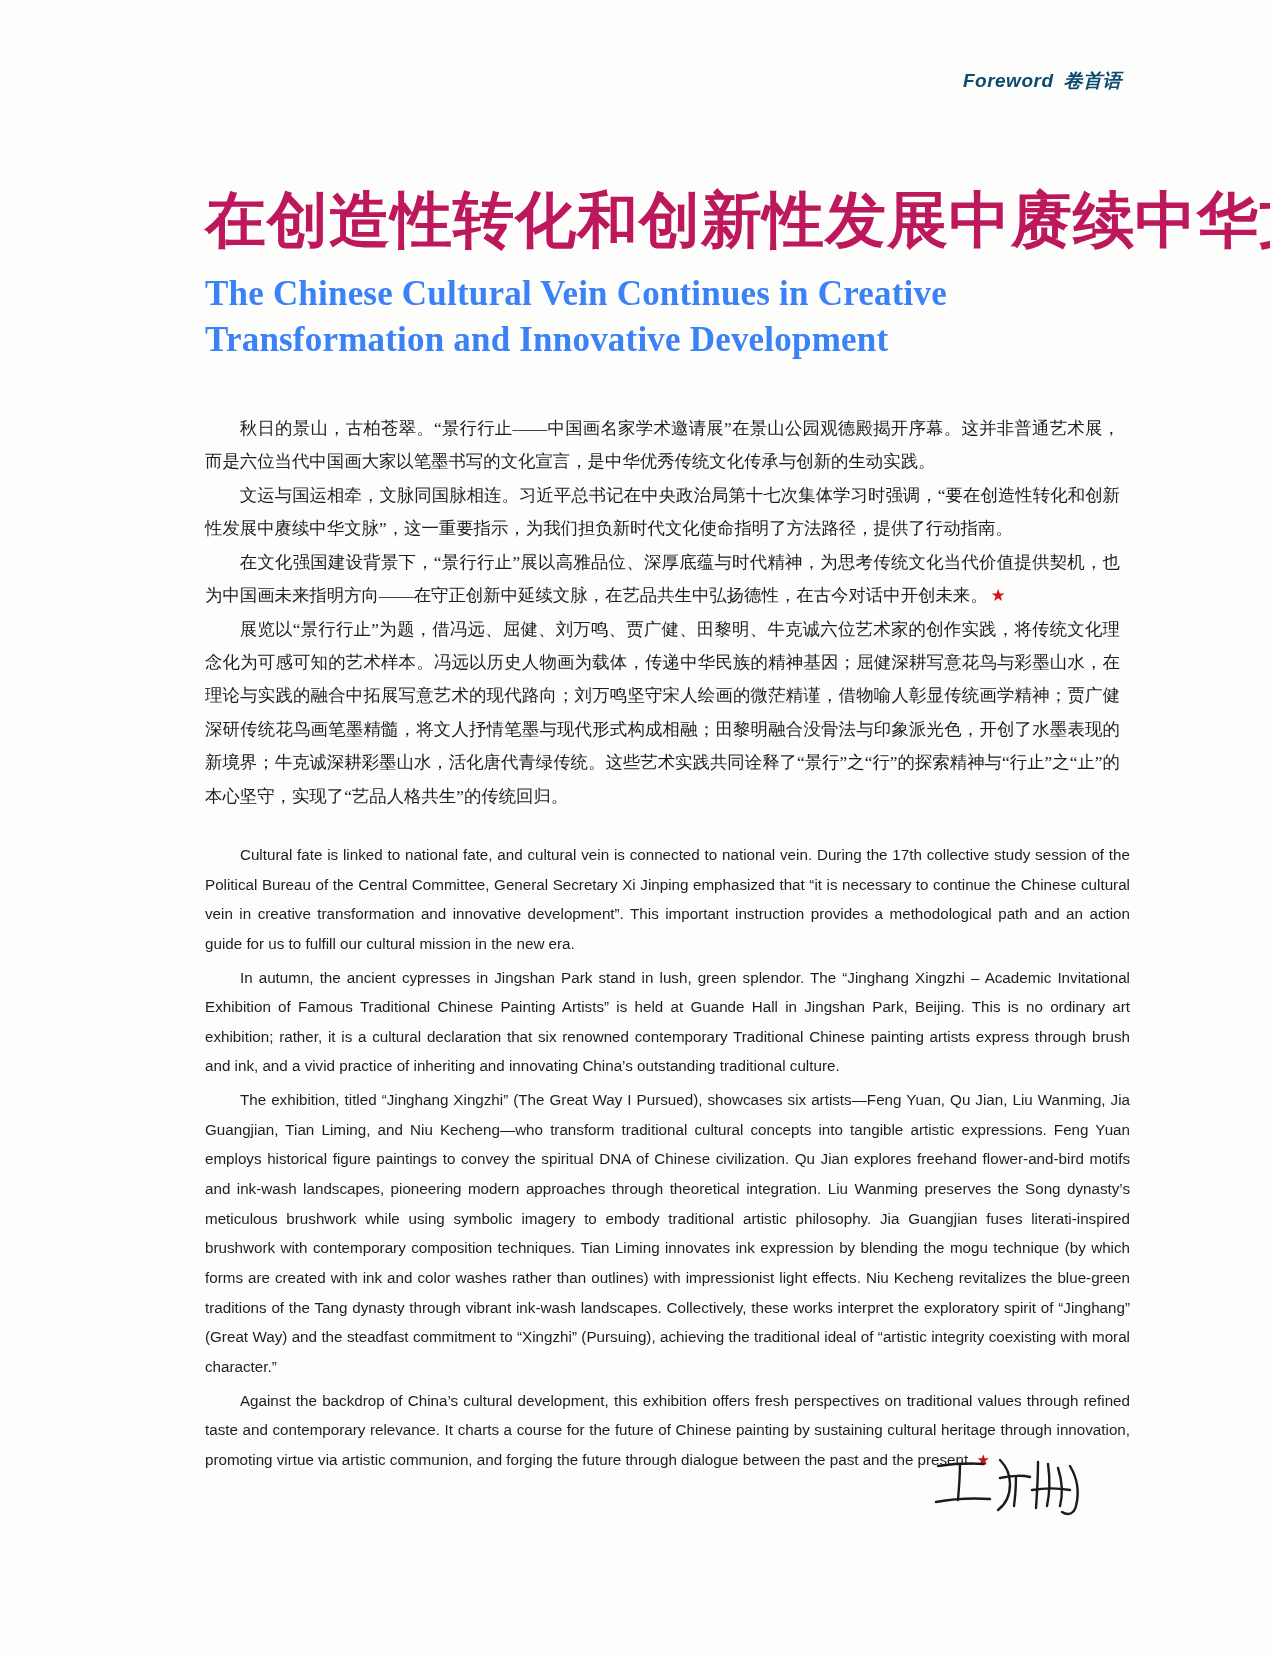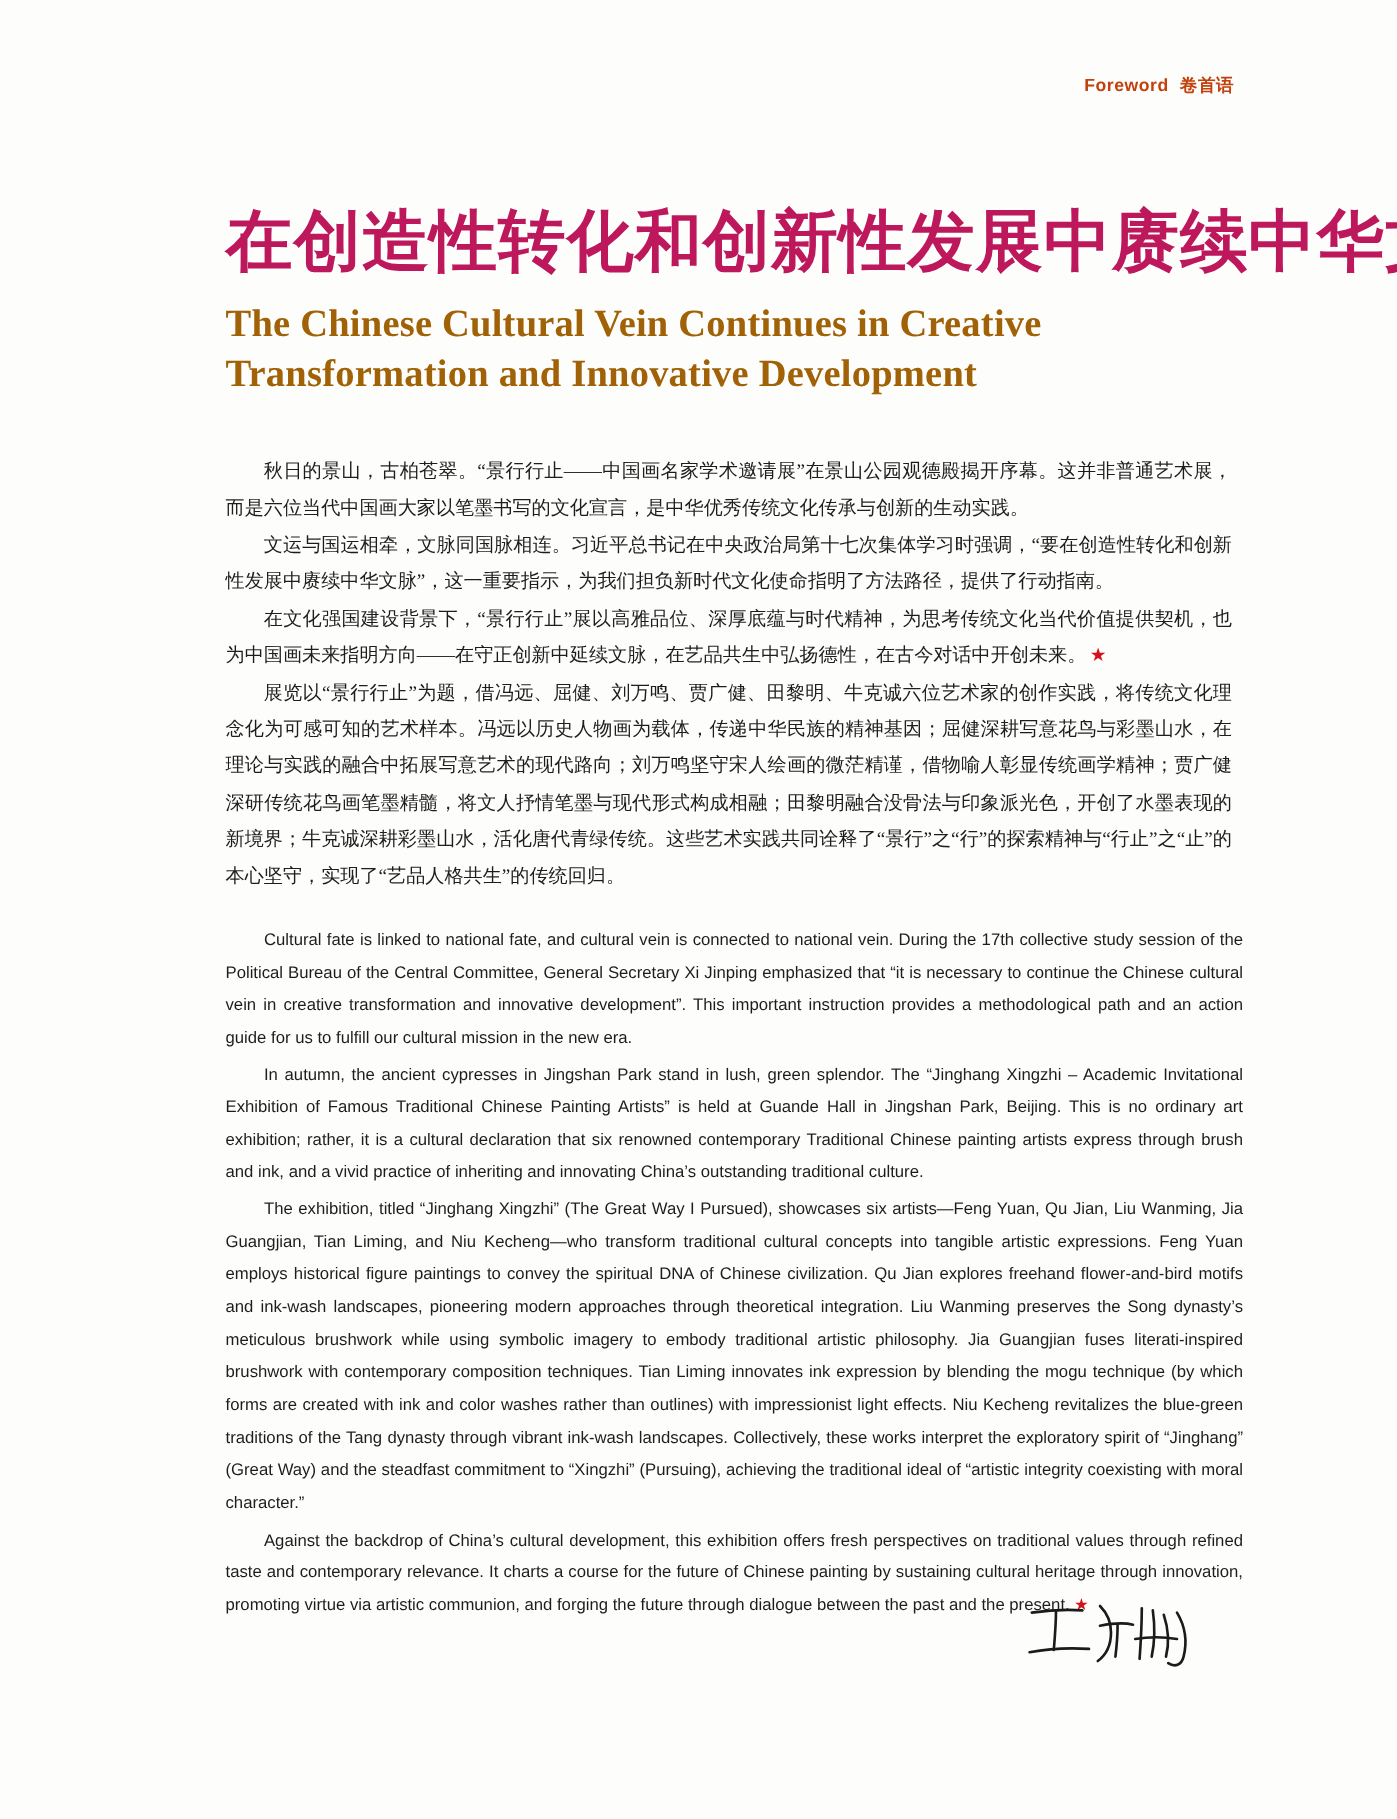--- a/index.html
+++ b/index.html
@@ -20,24 +20,25 @@
     inset: 0;
     background: #fdfdfb;
   }
 
   
   .header {
     position: absolute;
     top: 68px;
     right: 148px;
     font-family: "Liberation Sans", sans-serif;
-    font-size: 16px;
+    font-size: 19px;
     letter-spacing: 0.5px;
-    color: #c2410c;
+    color: #0c4a6e;
     white-space: nowrap;
+    font-style: italic;
   }
   .header .en { font-weight: 600; }
   .header .cn { margin-left: 10px; font-weight: 600; }
 
   
   .title-block {
     position: absolute;
     left: 205px;
     right: 148px;
     top: 185px;
@@ -50,21 +51,21 @@
     color: #be185d;
     line-height: 1.18;
     white-space: nowrap;
   }
   .title-en {
     margin-top: 14px;
     font-family: "Liberation Serif", serif;
     font-size: 35px;
     font-weight: 700;
     line-height: 1.32;
-    color: #a16207;
+    color: #3b82f6;
     letter-spacing: 0.2px;
   }
 
   
   .cn-body {
     position: absolute;
     left: 205px;
     width: 915px;
     top: 412px;
     font-family: "Liberation Serif", serif;

